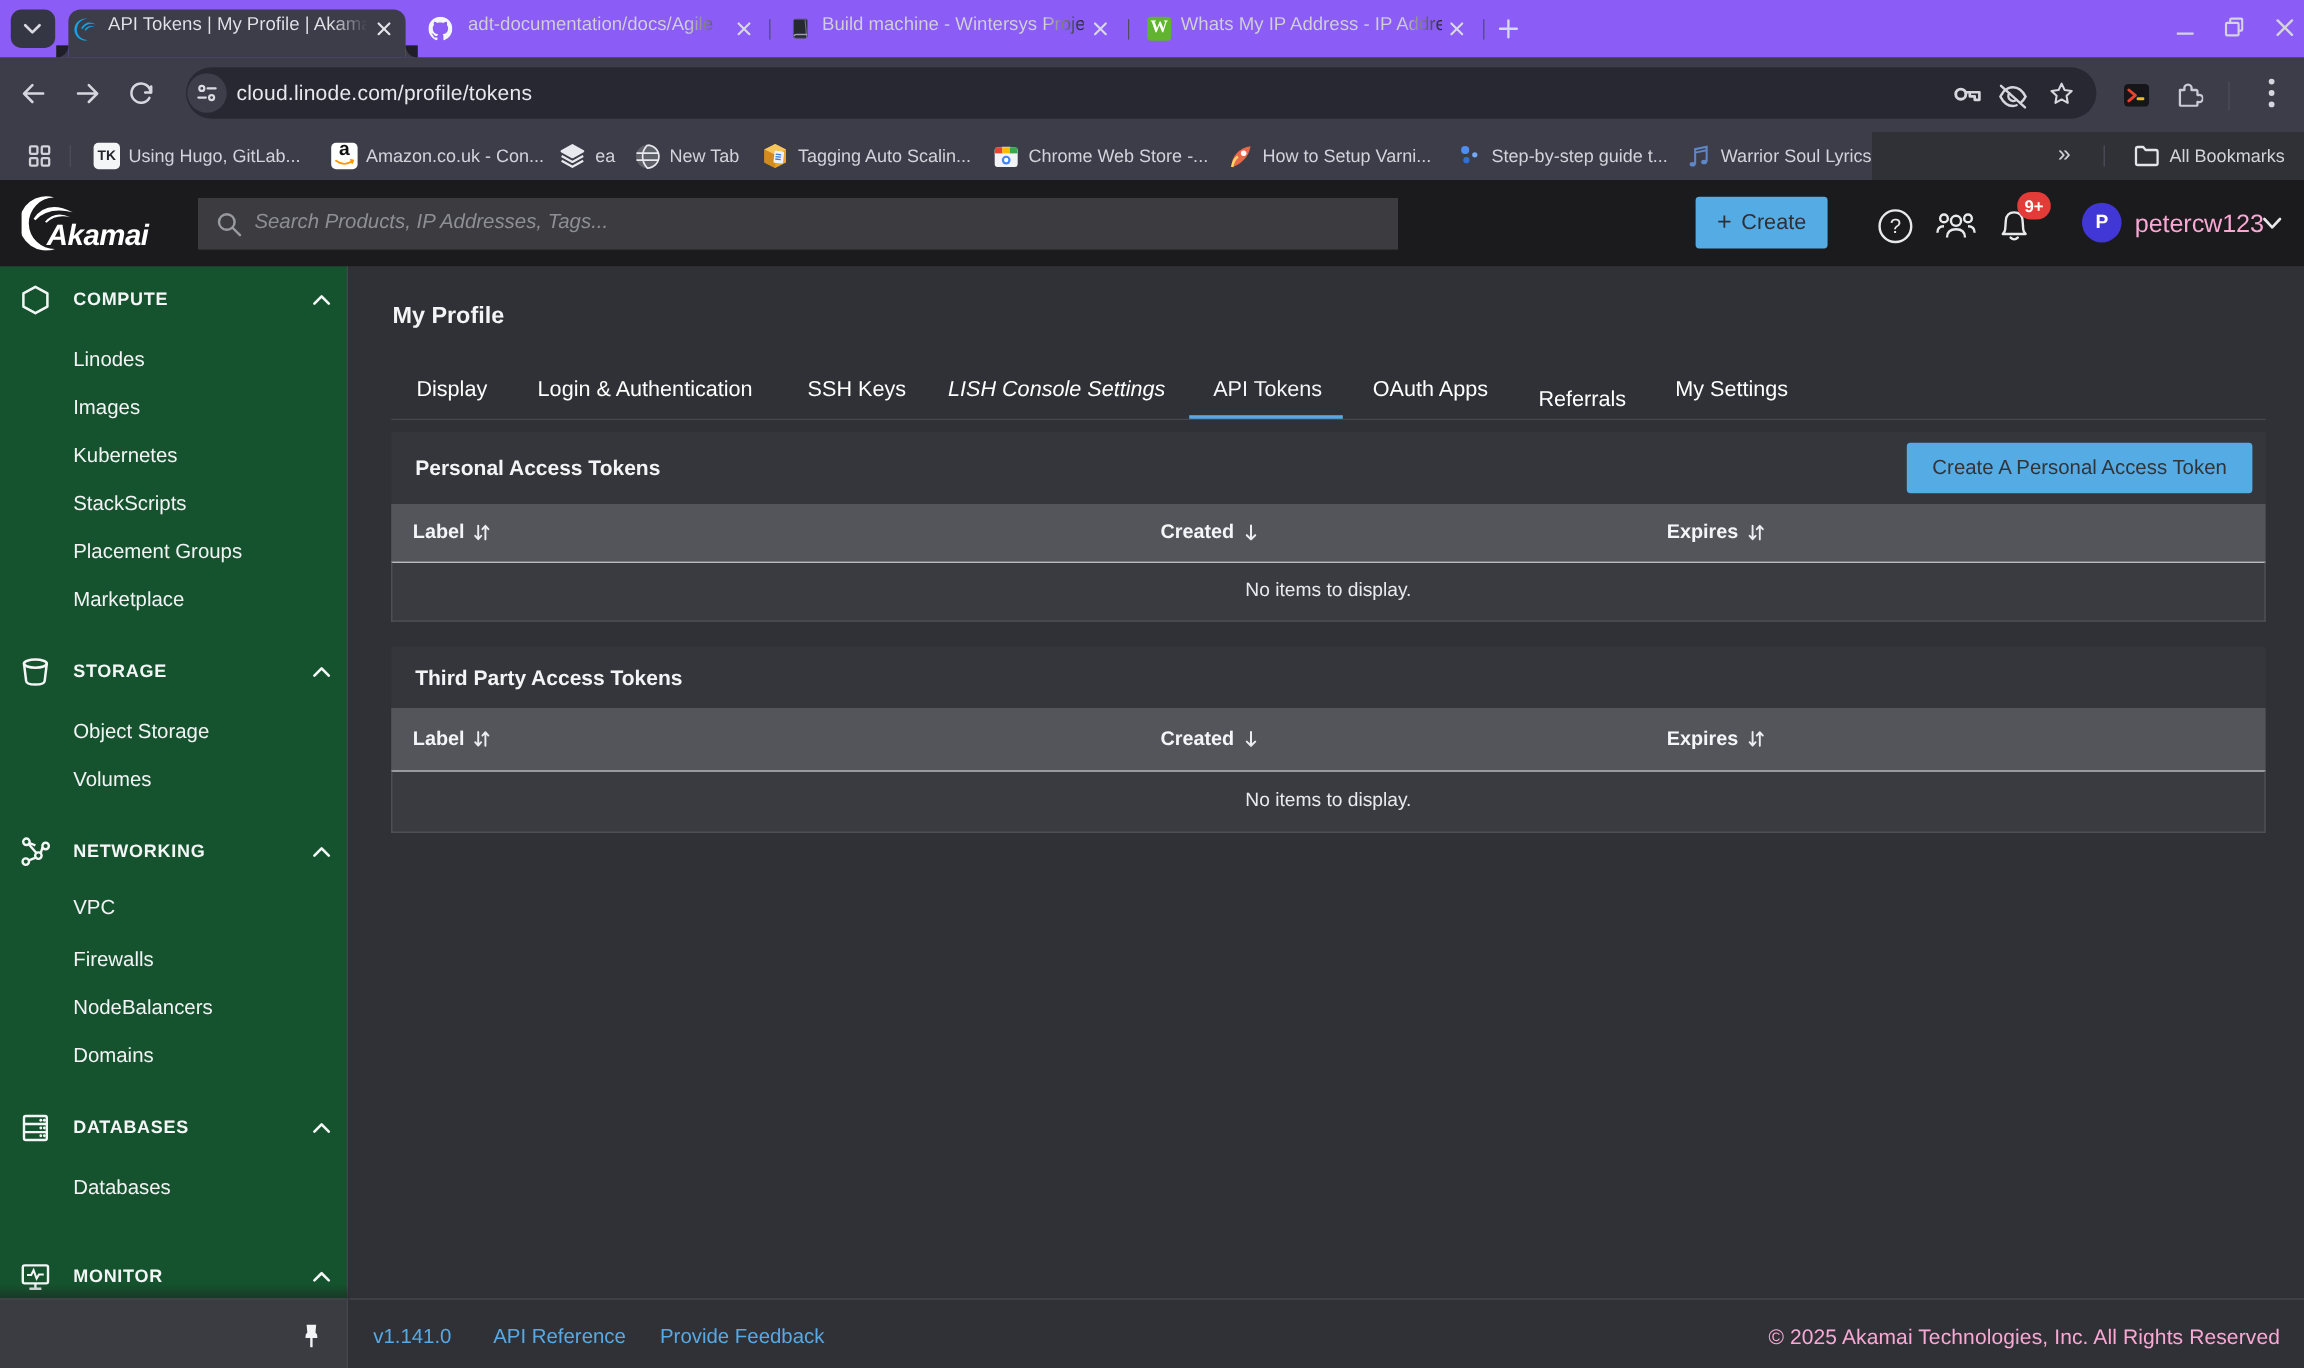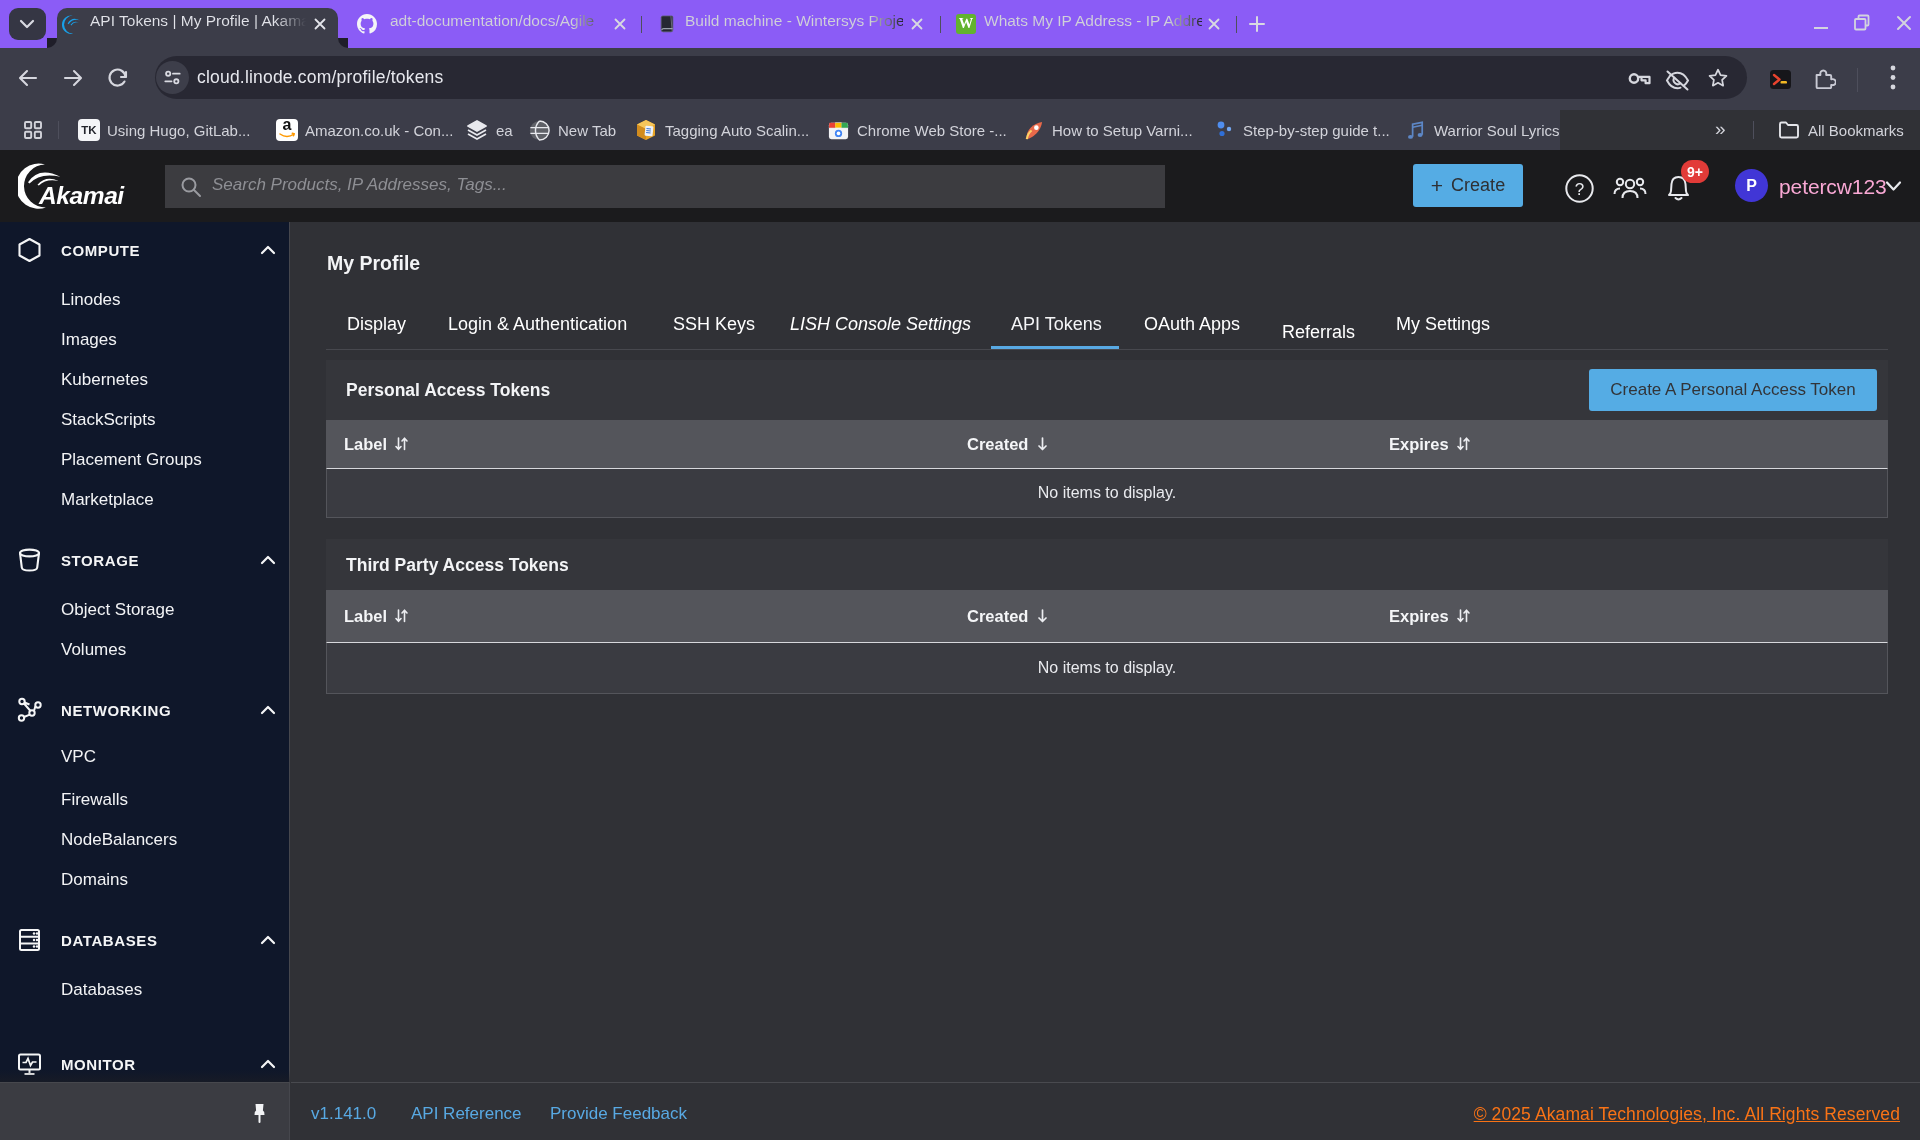--- a/index.html
+++ b/index.html
@@ -29,21 +29,21 @@
   
   .appheader { top:150px; left:0; width:1920px; height:72px; background:#1b1b1d; }
   .search { position:absolute; left:165px; top:15px; width:1000px; height:43px; background:#3c3c40; }
   .search .ph { position:absolute; left:47px; top:10px; font-style:italic; font-size:17px; color:#8e8f94; }
   .createbtn { position:absolute; left:1413px; top:14px; width:110px; height:43px; background:#55ace4; border-radius:3px; color:#2e3034; font-size:18px; display:flex; align-items:center; justify-content:center; gap:8px; }
   .hicon { position:absolute; top:22px; }
   .avatar { position:absolute; left:1735px; top:19px; width:33px; height:33px; border-radius:50%; background:#4136d6; color:#fff; font-size:16px; font-weight:bold; display:flex; align-items:center; justify-content:center; }
   .uname { position:absolute; left:1779px; top:25px; color:#f9a8d4; font-size:21px; letter-spacing:-.1px; }
 
   
-  .sidebar { top:222px; left:0; width:290px; height:860px; background:#0f172a; border-right:1px solid #46474d; }
+  .sidebar { top:222px; left:0; width:290px; height:860px; background:#14532d; border-right:1px solid #46474d; }
   .sgroup { position:absolute; left:0; width:290px; height:28px; color:#f4f5f6; }
   .sgroup .gtxt { position:absolute; left:61px; top:50%; transform:translateY(-50%); font-weight:bold; font-size:15px; letter-spacing:.6px; }
   .sgroup svg.gic { position:absolute; left:16px; top:50%; transform:translateY(-50%); }
   .sgroup svg.chev { position:absolute; right:14px; top:50%; transform:translateY(-50%); }
   .slink { position:absolute; left:61px; transform:translateY(-50%); color:#f2f3f5; font-size:17px; }
   .sidefoot { top:1082px; left:0; width:290px; height:58px; background:#3b3c42; border-top:1px solid #47484d; border-right:1px solid #46474d; }
 
   
   .main { top:222px; left:291px; width:1629px; height:860px; background:#303136; }
   .mp { position:absolute; left:36px; top:30px; color:#f3f4f6; font-size:19.5px; font-weight:bold; }
@@ -57,21 +57,21 @@
   .sectitle { position:absolute; left:20px; top:50%; transform:translateY(-50%); color:#f3f4f6; font-size:17.5px; font-weight:bold; }
   .thead { position:absolute; left:0; width:100%; background:#54555b; color:#f4f5f7; font-weight:bold; font-size:16.5px; }
   .th { position:absolute; top:50%; transform:translateY(-50%); display:flex; align-items:center; gap:6px; }
   .trow { position:absolute; left:0; width:100%; background:#3a3b41; border:1px solid #54555b; border-top:1px solid #d7d8dc; color:#e9eaee; font-size:16px; }
   .trow .noitems { position:absolute; left:0; width:100%; top:50%; transform:translateY(-50%); text-align:center; }
   .pabtn { position:absolute; right:11px; top:9px; width:288px; height:42px; background:#55ace4; border-radius:3px; color:#323438; font-size:17px; display:flex; align-items:center; justify-content:center; }
 
   
   .footer { top:1082px; left:291px; width:1629px; height:58px; background:#303136; border-top:1px solid #494a4f; }
   .flink { position:absolute; top:21px; color:#58a9e3; font-size:17px; }
-  .fcopy { position:absolute; right:20px; top:21px; color:#f97316; font-size:17.5px; letter-spacing:.1px;text-decoration:underline; }
+  .fcopy { position:absolute; right:20px; top:21px; color:#f9a8d4; font-size:17.5px; letter-spacing:.1px; }
 </style>
 </head>
 <body>
 <div id="root">
 
   <div class="abs tabbar">
     <div class="abs tsbtn"></div>
     <svg class="abs" style="left:19px;top:18px" width="16" height="12" viewBox="0 0 16 12">
         <path d="M2 3 L8 9 L14 3" stroke="#d8d9e1" stroke-width="2.2" fill="none" stroke-linecap="round" stroke-linejoin="round"></path>
       </svg>

